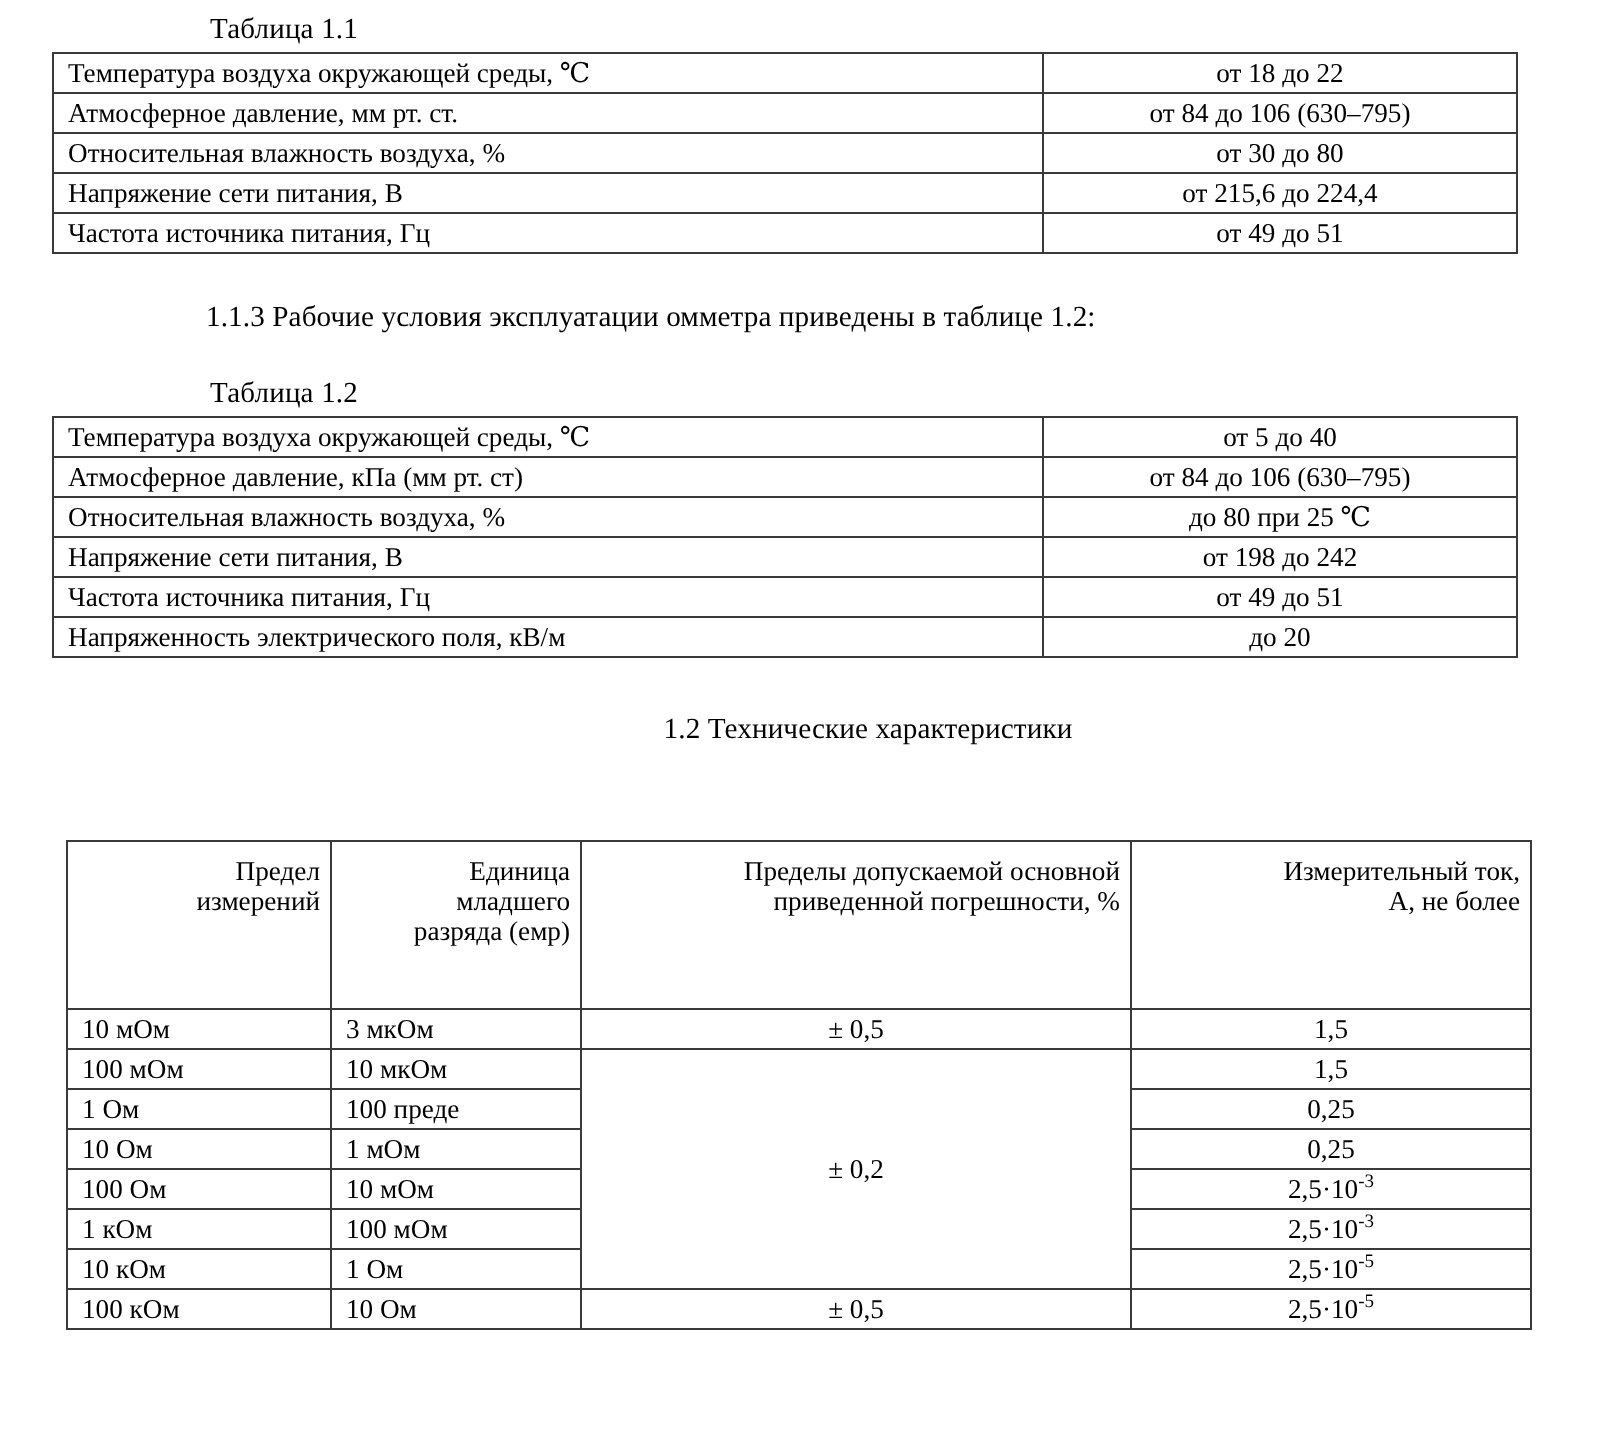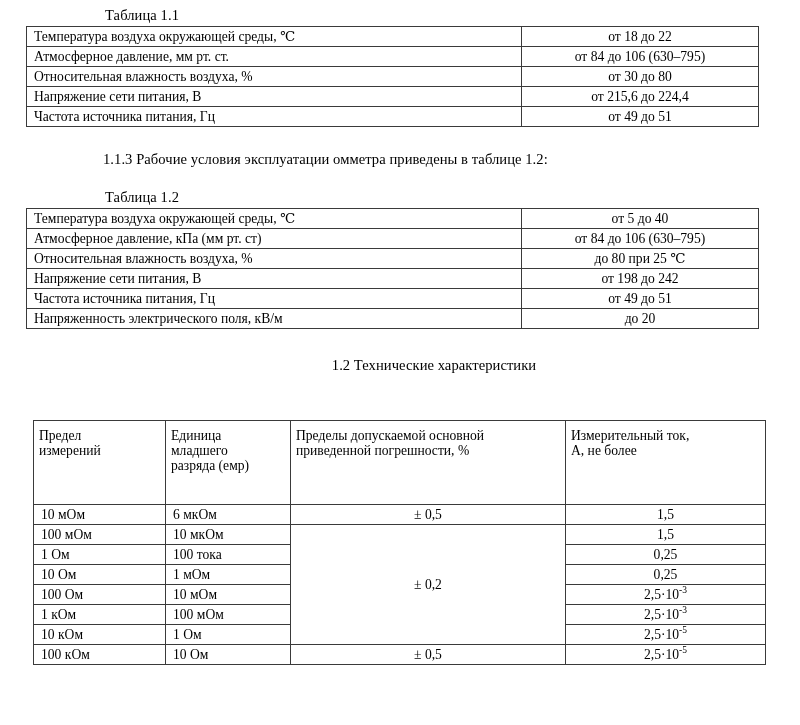--- a/index.html
+++ b/index.html
@@ -84,21 +84,21 @@
     margin-left: 33px;
   }
   .range-table td {
     font-size: 13.6px;
     line-height: 16px;
   }
   .range-table td.h {
     vertical-align: top;
     padding-top: 7px;
     height: 74px;
-    text-align: left;
+    text-align: right;
   }
   .range-table td.c1 { text-align: left; padding-left: 7px; }
   .range-table td.c2 { text-align: left; padding-left: 7px; }
   .range-table td.c3 { text-align: center; }
   .range-table td.c4 { text-align: center; }
   .range-table tr.body-row { height: 20px; }
 
   sup.exp {
     font-size: 9.5px;
     vertical-align: super;
@@ -208,39 +208,39 @@
     <tbody>
       <tr>
         <td class="h">Предел<br>измерений</td>
         <td class="h">Единица<br>младшего<br>разряда (емр)</td>
         <td class="h">Пределы допускаемой основной<br>приведенной погрешности, %</td>
         <td class="h">Измерительный ток,<br>А, не более</td>
       </tr>
 
       <tr class="body-row">
         <td class="c1">10 мОм</td>
-        <td class="c2">6 мкОм</td>
+        <td class="c2">3 мкОм</td>
         <td class="c3">± 0,5</td>
         <td class="c4">
           <span>1,5</span><sup class="exp"></sup>
         </td>
       </tr>
 
       <tr class="body-row">
         <td class="c1">100 мОм</td>
         <td class="c2">10 мкОм</td>
         <td class="c3" rowspan="6">± 0,2</td>
         <td class="c4">
           <span>1,5</span><sup class="exp"></sup>
         </td>
       </tr>
 
       <tr class="body-row">
         <td class="c1">1 Ом</td>
-        <td class="c2">100 тока</td>
+        <td class="c2">100 преде</td>
         <td class="c4">
           <span>0,25</span><sup class="exp"></sup>
         </td>
       </tr>
 
       <tr class="body-row">
         <td class="c1">10 Ом</td>
         <td class="c2">1 мОм</td>
         <td class="c4">
           <span>0,25</span><sup class="exp"></sup>

